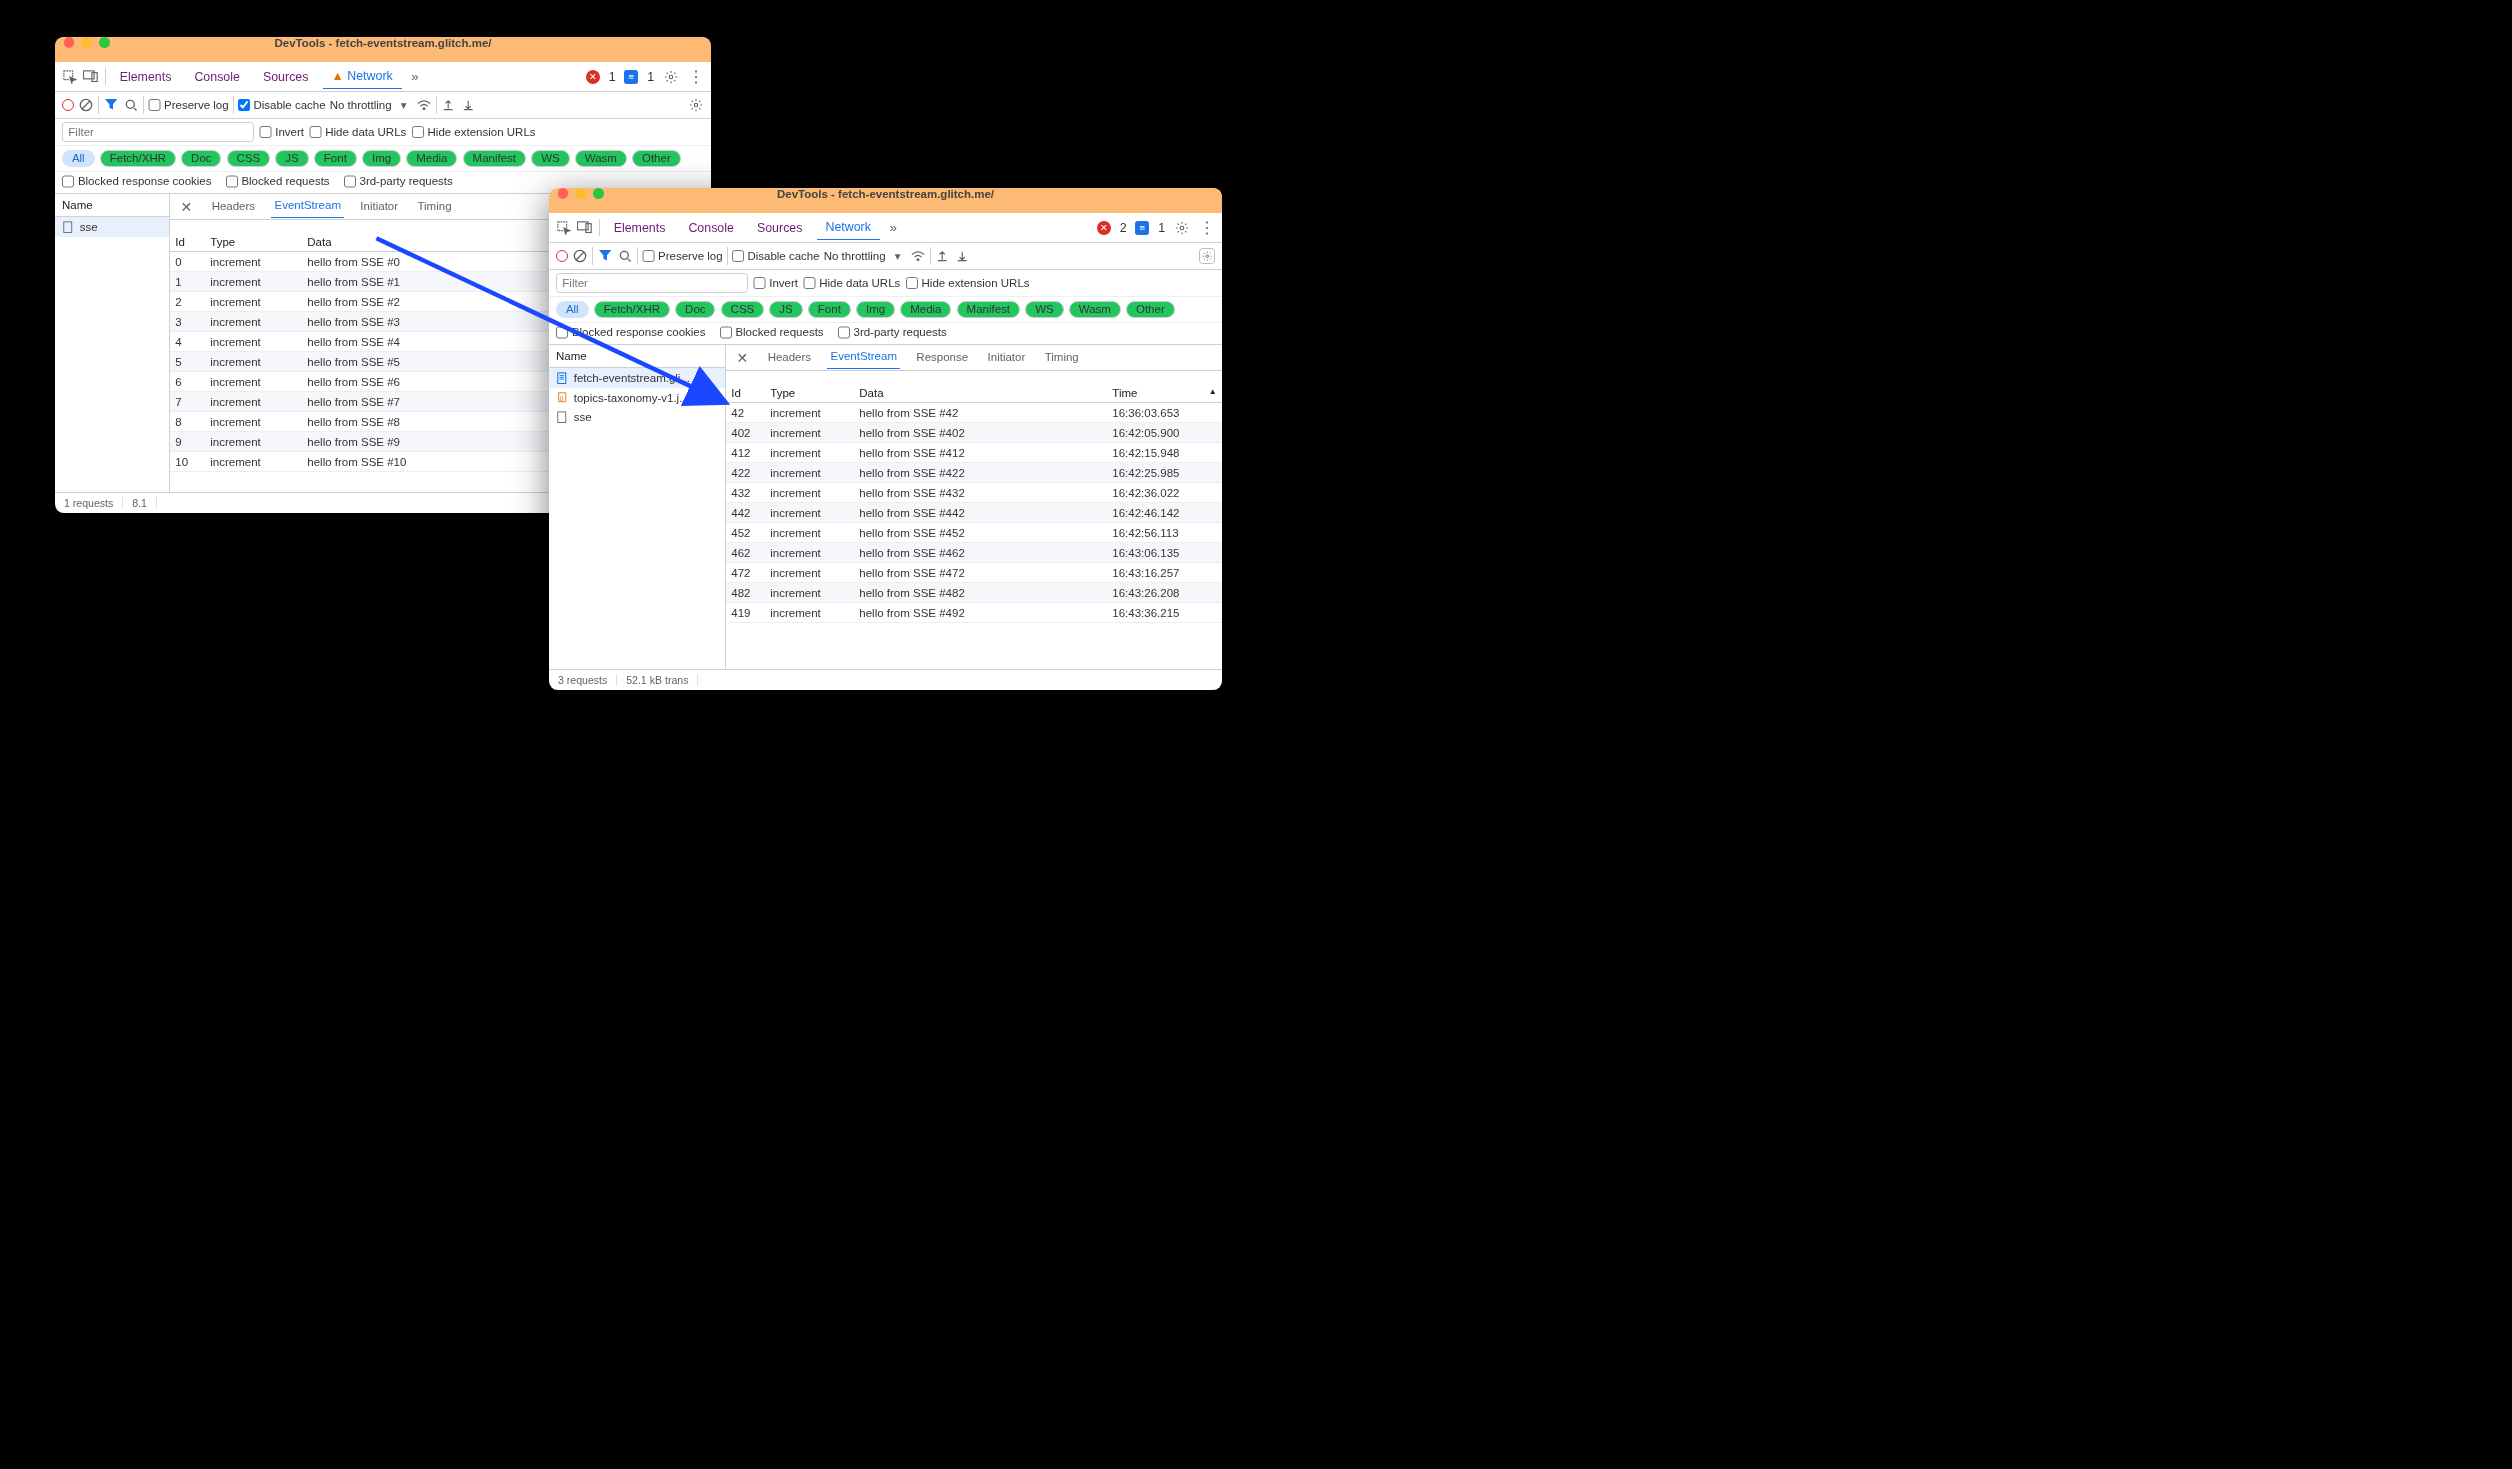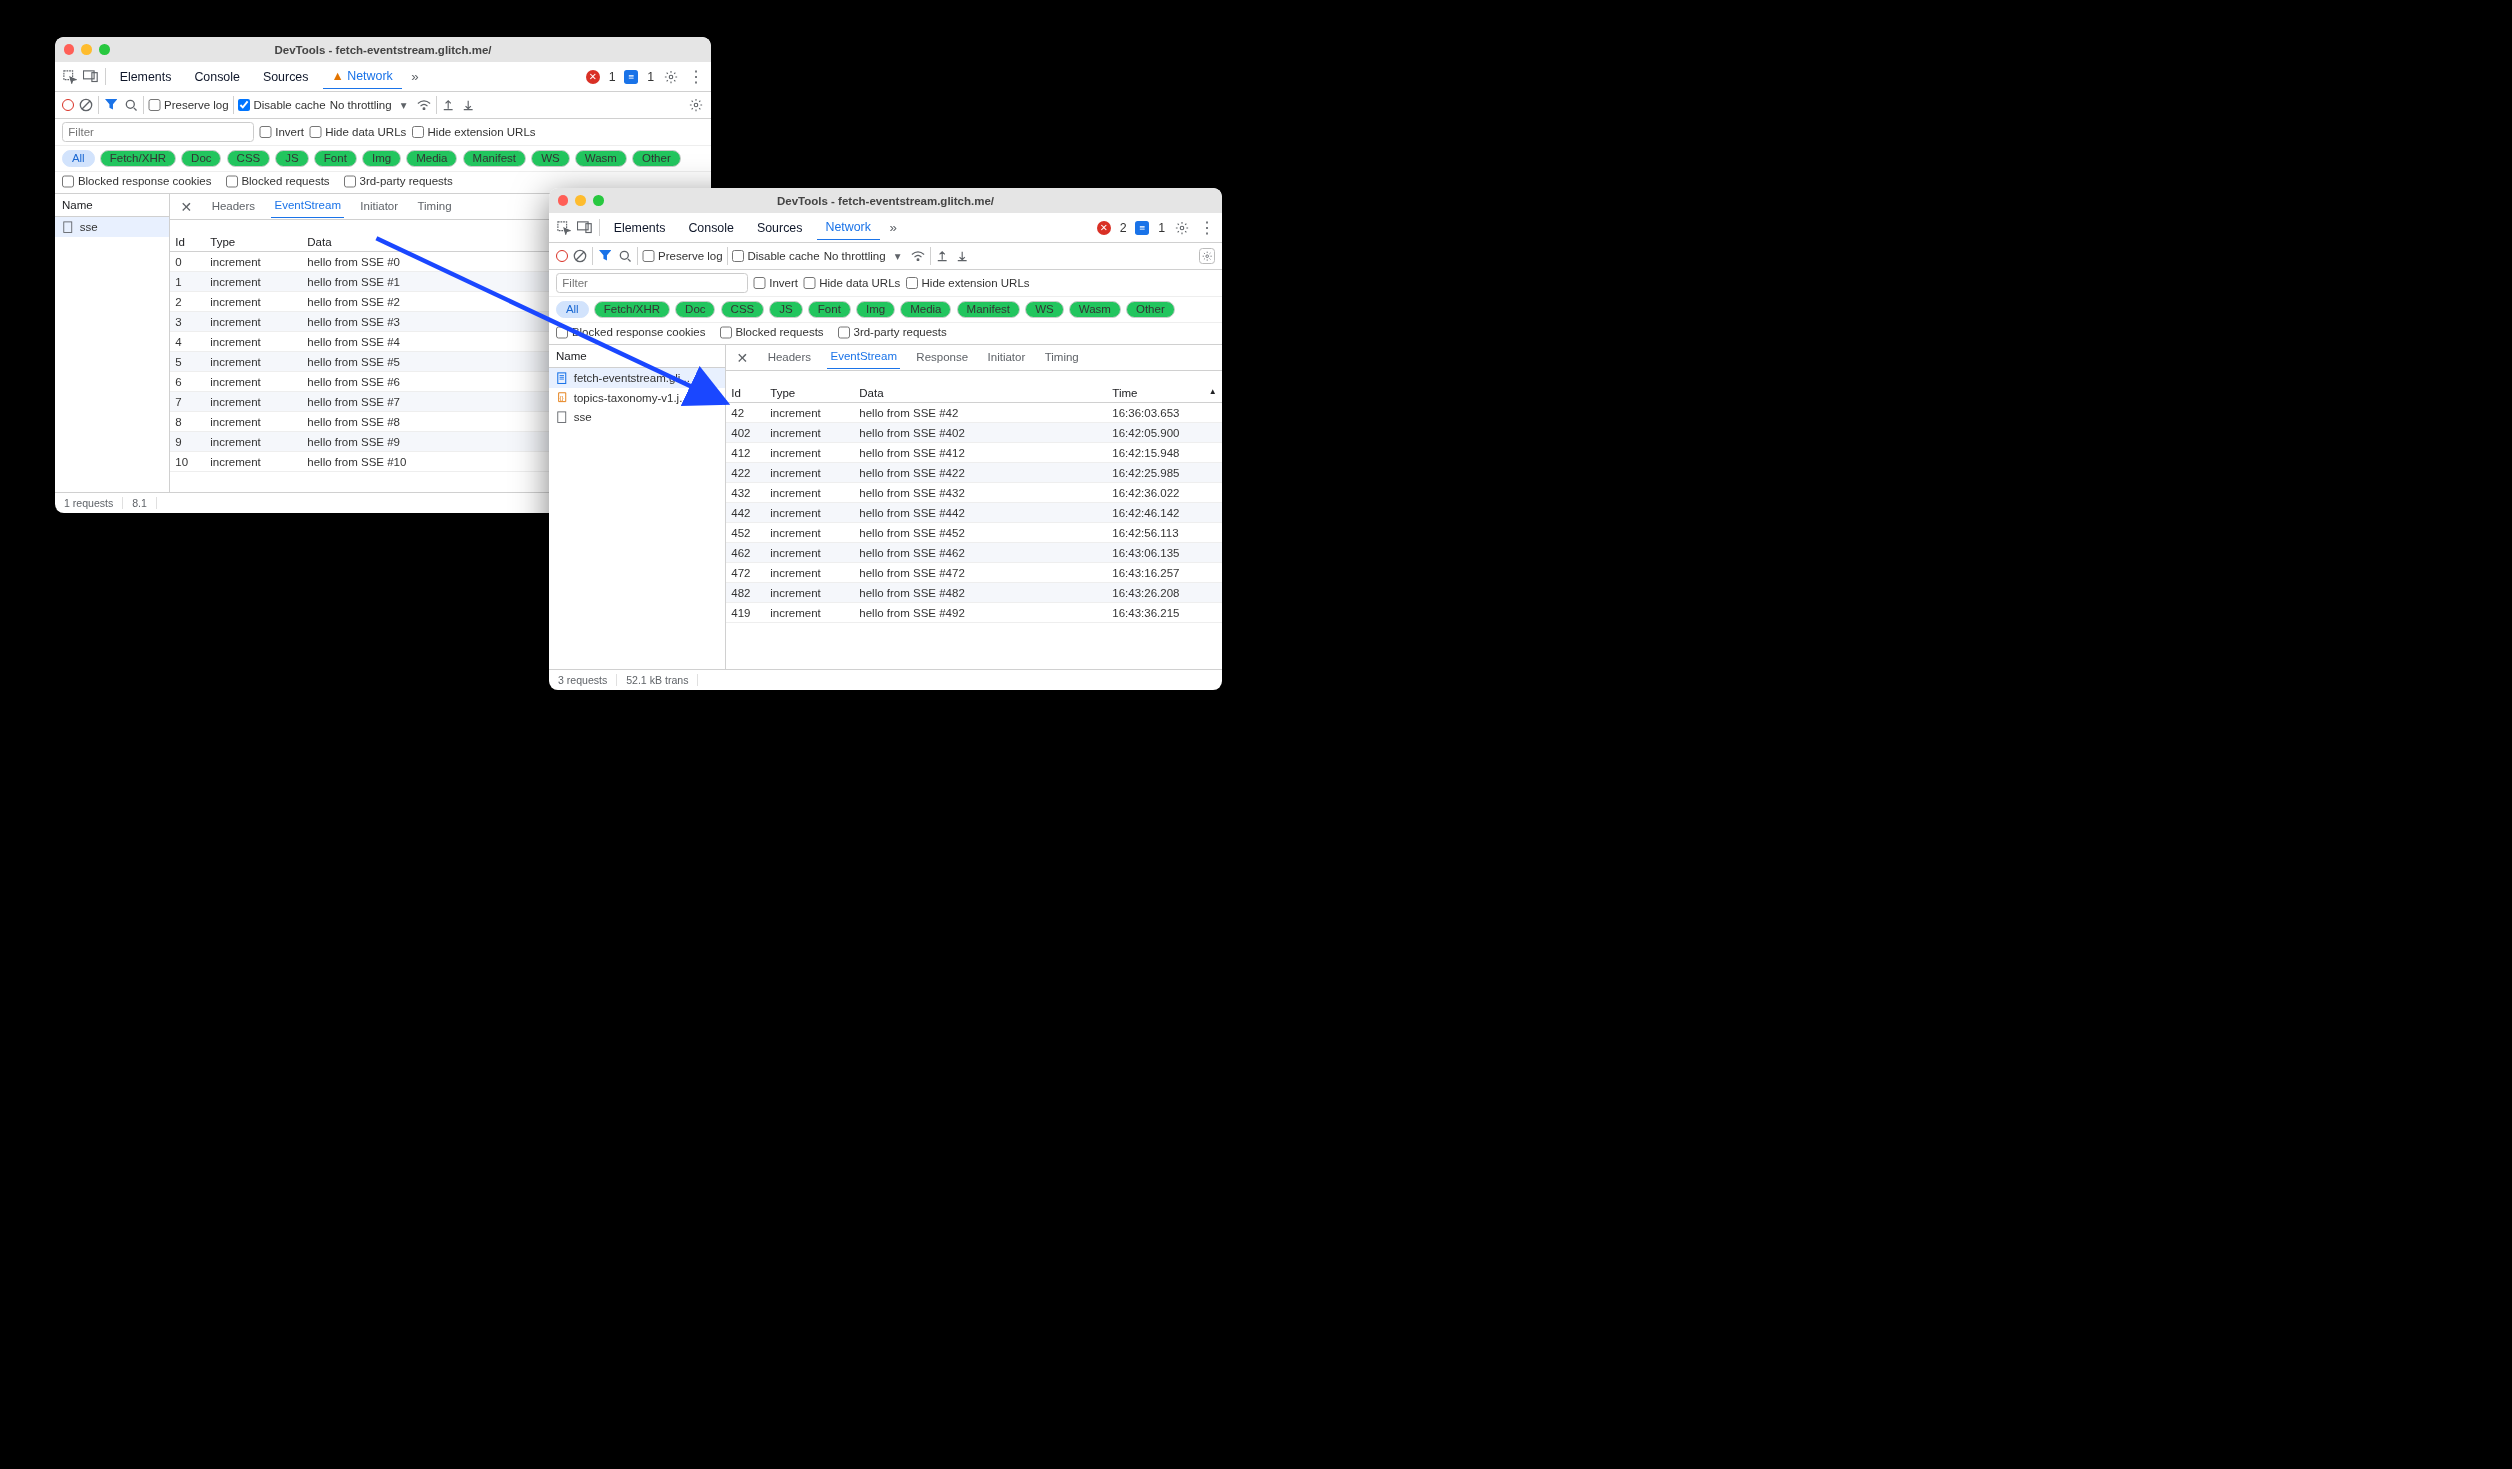--- a/index.html
+++ b/index.html
@@ -17,36 +17,36 @@
     position: absolute;
     background: #fff;
     border-radius: 8.9px;
     box-shadow: 0 8.9px 35px rgba(0,0,0,0.5);
     overflow: hidden;
     display: flex;
     flex-direction: column;
   }
   .titlebar {
     height: 25px;
-    background: #e5e5e5;
+    background: #fdba74;
     display: flex;
-    align-items: center;
+    align-items: flex-start;
     padding: 0 8.9px;
     position: relative;
   }
   .traffic-lights { display: flex; gap: 7px; }
   .tl { width: 10.6px; height: 10.6px; border-radius: 50%; }
   .tl.red { background: #ff5f57; } .tl.yellow { background: #febc2e; } .tl.green { background: #28c840; }
   .title-text { position: absolute; left:0; right:0; text-align:center; font-weight:600; font-size:11.5px; color:#444; pointer-events:none;}
   .toolbar {
     display: flex; align-items: center; height: 30px; padding: 0 7px; gap: 5.3px;
     border-bottom: 0.9px solid #d0d0d0;
     font-size: 12.4px;
   }
-  .tab { padding: 5.3px 8.9px; cursor:pointer; color:#0f172a; display:flex; align-items:center; gap:3.5px;}
+  .tab { padding: 5.3px 8.9px; cursor:pointer; color:#701a75; display:flex; align-items:center; gap:3.5px;}
   .tab.active { color:#1a73e8; border-bottom: 1.8px solid #1a73e8; font-weight:500; }
   .tab .warn-tri { color:#e37400; }
   .right-group { margin-left:auto; display:flex; align-items:center; gap:8.9px;}
   .badge-err { background:#d93025; color:#fff; border-radius:50%; width:14px; height:14px; display:inline-flex; align-items:center; justify-content:center; font-size:9.7px;}
   .badge-info { background:#1a73e8; color:#fff; border-radius:2.7px; width:14px; height:14px; display:inline-flex; align-items:center; justify-content:center; font-size:9.7px;}
   .icon { display:inline-flex; align-items:center; justify-content:center; width:16px; height:16px; color:#5f6368;}
   .subbar {
     display:flex; align-items:center; height:26.6px; padding:0 7px; gap:4px;
     border-bottom:0.9px solid #d0d0d0; font-size:11.5px;
   }

